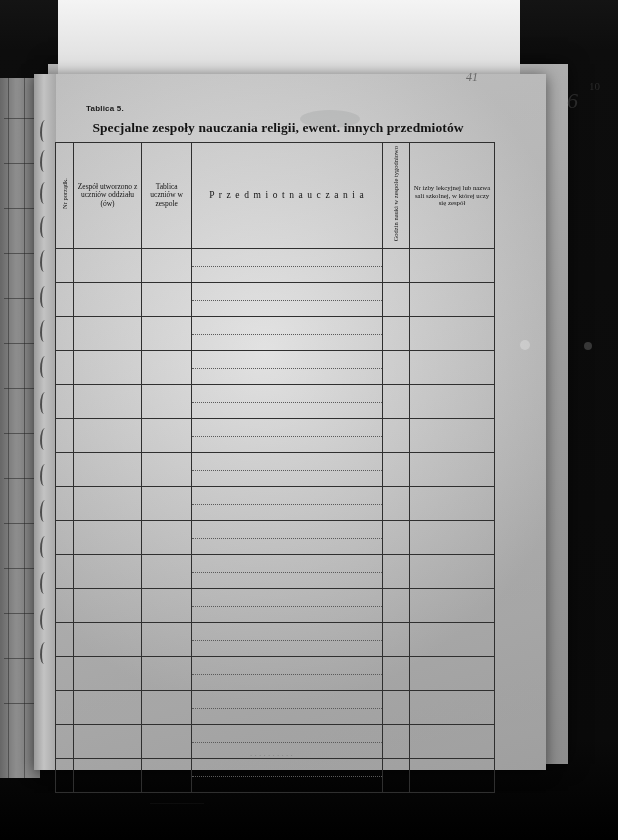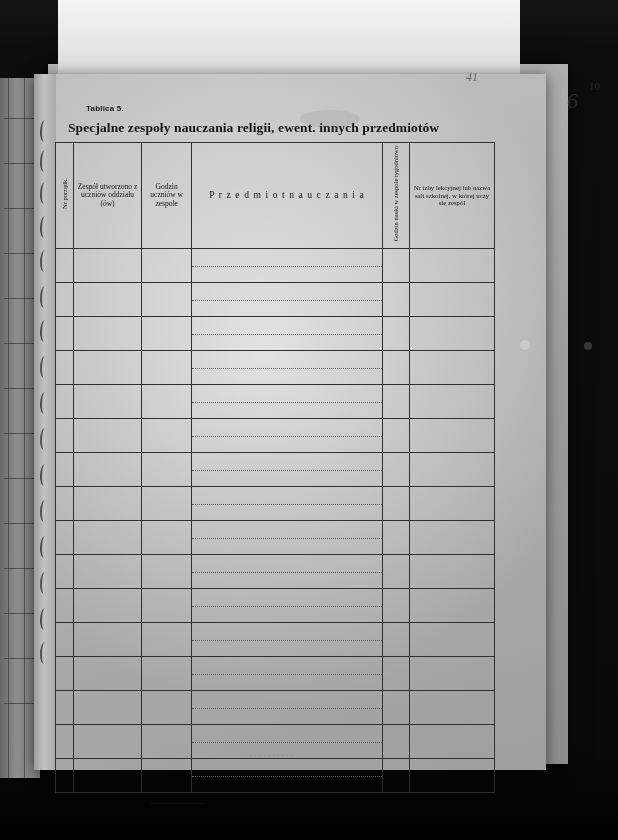--- a/index.html
+++ b/index.html
@@ -48,21 +48,21 @@
   .tablica{position:absolute;left:42px;top:104px;font-size:8px;font-weight:bold;
         color:#1b1b1b;font-family:"Liberation Sans",sans-serif;letter-spacing:.2px;margin-left:44px;}
   .stamp{position:absolute;left:104px;top:100px;width:160px;height:22px;
         font-size:9px;color:#7e8a92;opacity:.55;font-family:"Liberation Serif",serif;
         letter-spacing:1px;}
   .folio{position:absolute;right:40px;top:88px;color:#2a2a2a;}
   .folio .big{font-size:22px;font-family:"Liberation Serif",serif;font-style:italic;}
   .folio .sml{position:absolute;left:22px;top:-8px;font-size:11px;}
   .pencil-top{position:absolute;left:466px;top:70px;font-size:12px;color:#555;font-style:italic;opacity:.8;}
 
-  .title{position:absolute;left:68px;top:120px;width:420px;
+  .title{position:absolute;left:68px;top:120px;width:420px;text-align:center;
         font-size:13.5px;font-weight:bold;color:#141414;letter-spacing:.1px;}
 
   
   .tbl{position:absolute;left:55px;top:142px;width:440px;height:556px;border-collapse:collapse;}
   .tbl td,.tbl th{border:1px solid #2f2f2f;padding:0;}
   .tbl thead th{font-weight:normal;color:#121212;vertical-align:middle;text-align:center;
         line-height:1.12;padding:3px 1px;}
   .c1{width:16px;}.c2{width:68px;}.c3{width:50px;}.c4{width:206px;}.c5{width:26px;}.c6{width:88px;}
   .vert{writing-mode:vertical-rl;transform:rotate(180deg);white-space:nowrap;
         font-size:6.5px;line-height:1.25;display:inline-block;}
@@ -140,21 +140,21 @@
 
   <div class="title">Specjalne zespoły nauczania religii, ewent. innych przedmiotów</div>
 
   <table class="tbl">
     <thead>
       <tr>
         <th class="c1">
           <span class="vert">Nr porządk.</span>
         </th>
         <th class="c2 h2">Zespół utworzono z uczniów oddziału (ów)</th>
-        <th class="c3 h3">Godzin uczniów w zespole</th>
+        <th class="c3 h3">Tablica uczniów w zespole</th>
         <th class="c4 h4">P r z e d m i o t   n a u c z a n i a</th>
         <th class="c5">
           <span class="vert">Godzin nauki w zespole tygodniowo</span>
         </th>
         <th class="c6 h6">Nr izby lekcyjnej lub nazwa sali szkolnej, w której uczy się zespół</th>
       </tr>
     </thead>
     <tbody>
         <tr>
           <td class="c1"></td>

